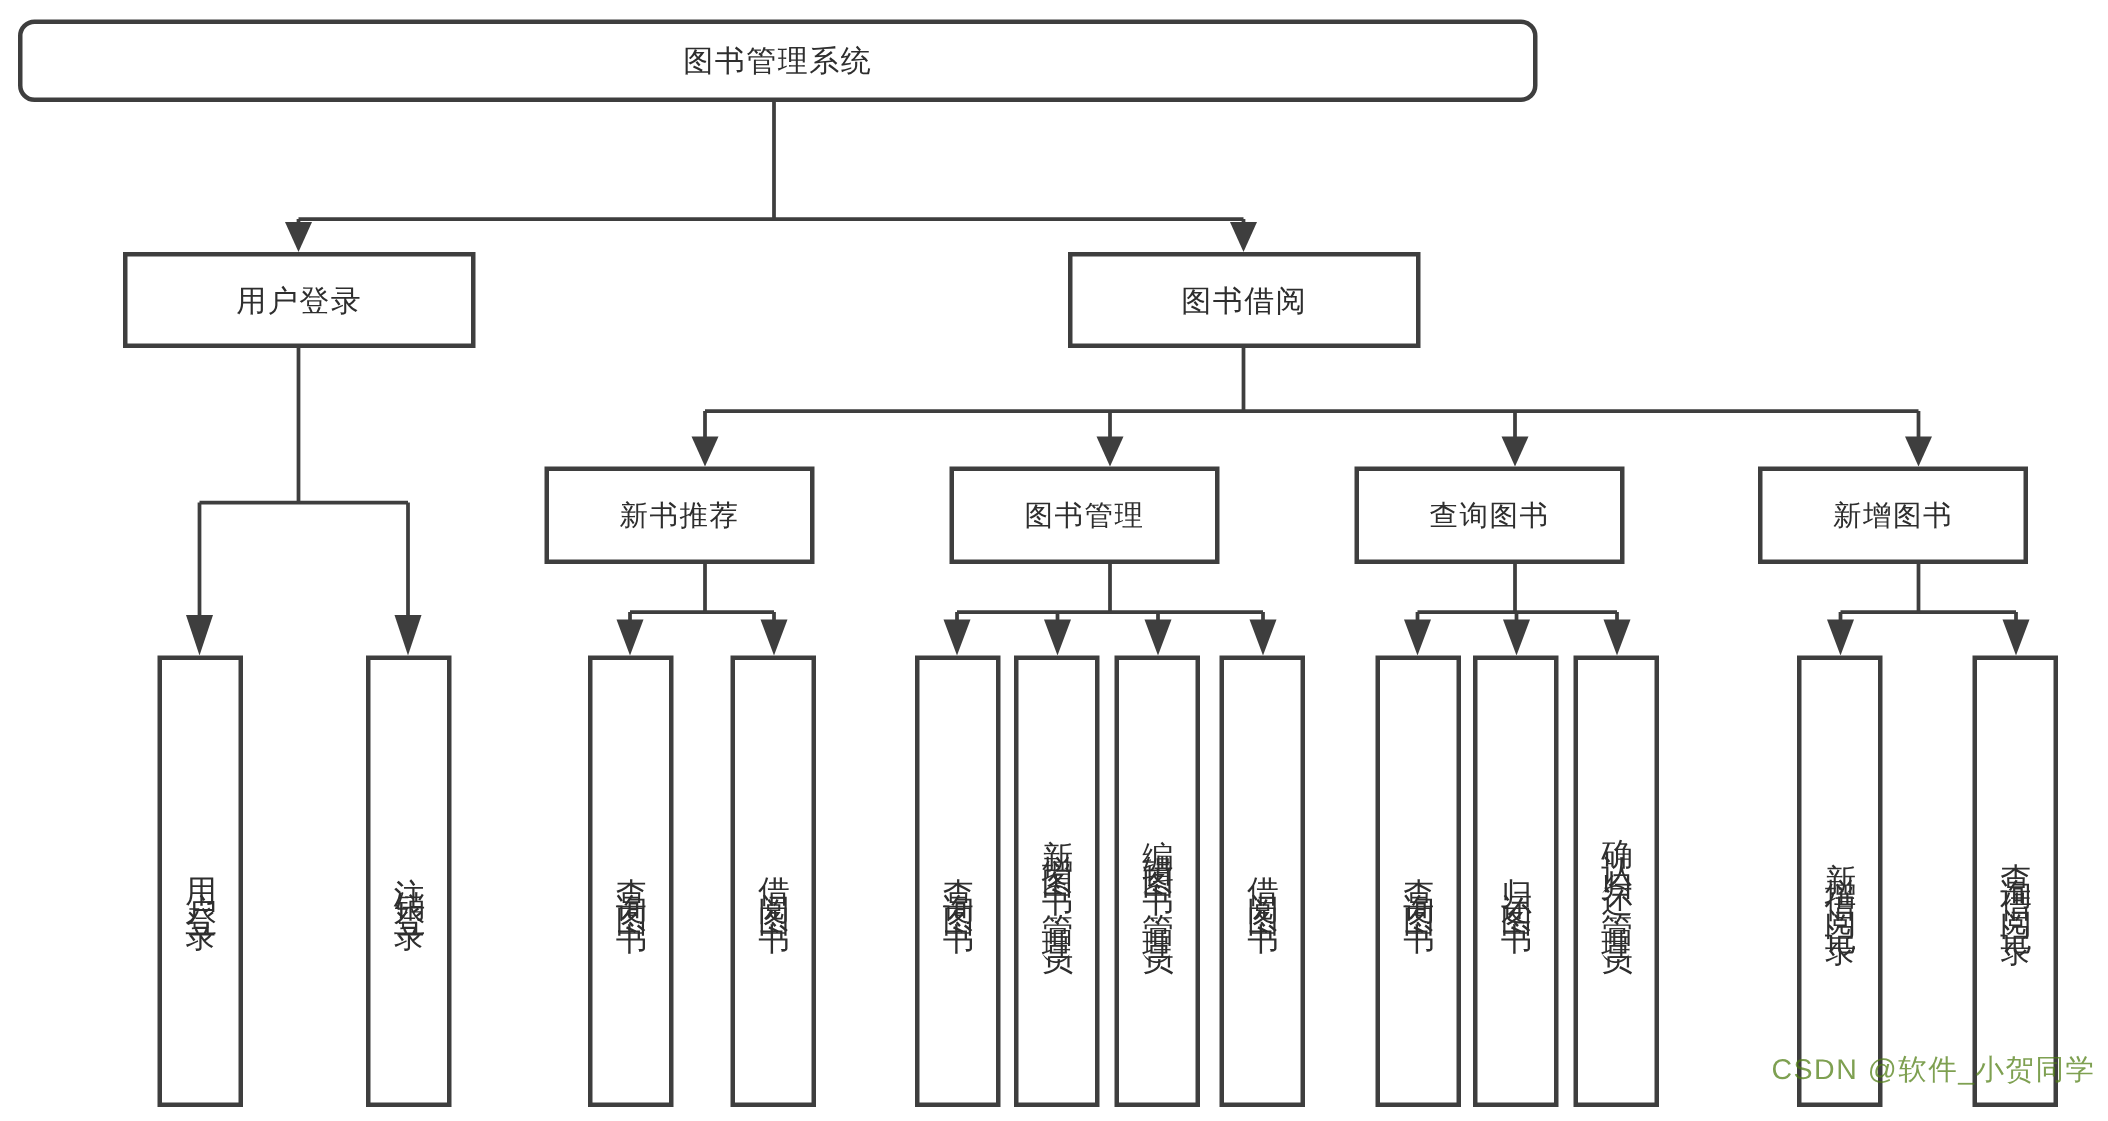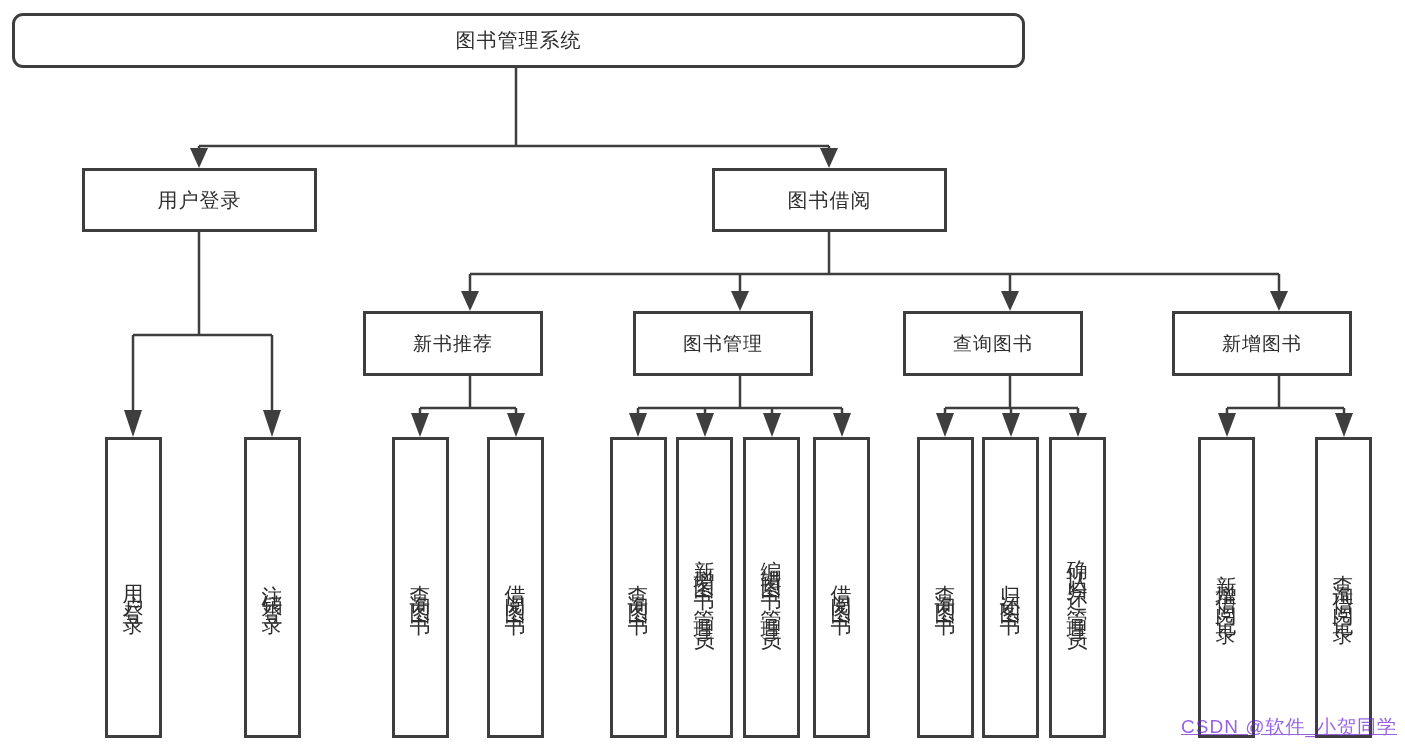--- a/index.html
+++ b/index.html
@@ -39,27 +39,26 @@
     writing-mode: vertical-rl;
     text-orientation: mixed;
     font-size: 21px;
     letter-spacing: 10px;
     line-height: 1;
     white-space: normal;
   }
   .watermark {
     position: absolute;
     right: 8px;
-    bottom: 7px;
+    bottom: 21px;
     font-size: 19px;
-    color: #6d28d9;
+    color: #4d7c0f;
     opacity: 0.72;
     letter-spacing: 1px;
     z-index: 5;
-    text-decoration: underline;
   }
 </style>
 </head>
 <body>
 
 <div class="canvas">
 
   <svg class="connectors" viewBox="0 0 1405 747" xmlns="http://www.w3.org/2000/svg">
     <g stroke="#3e3e3e" stroke-width="2.5" fill="none">
 

